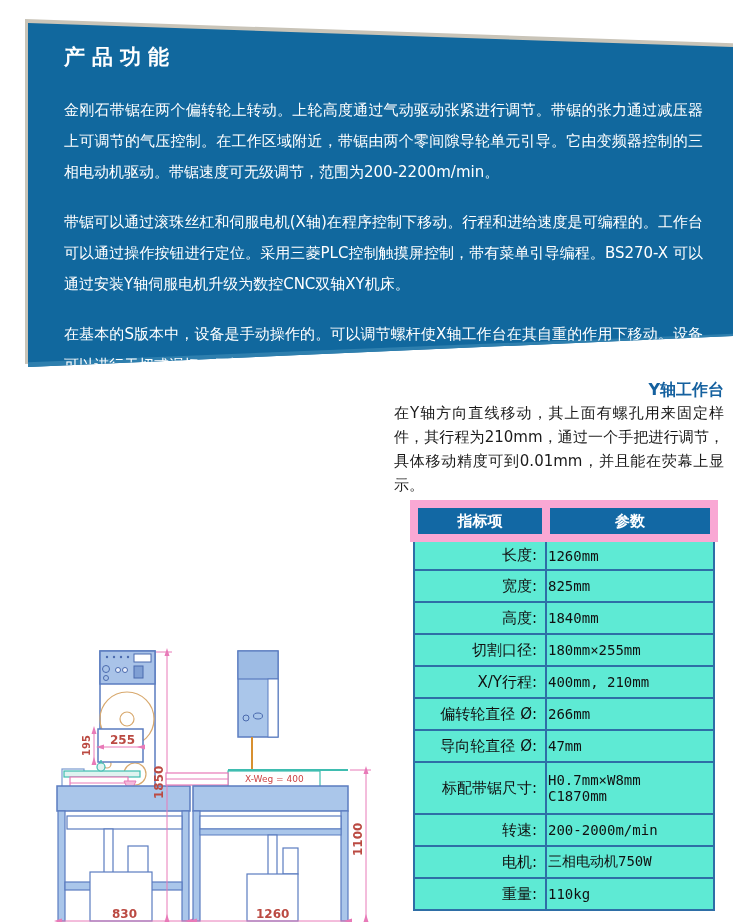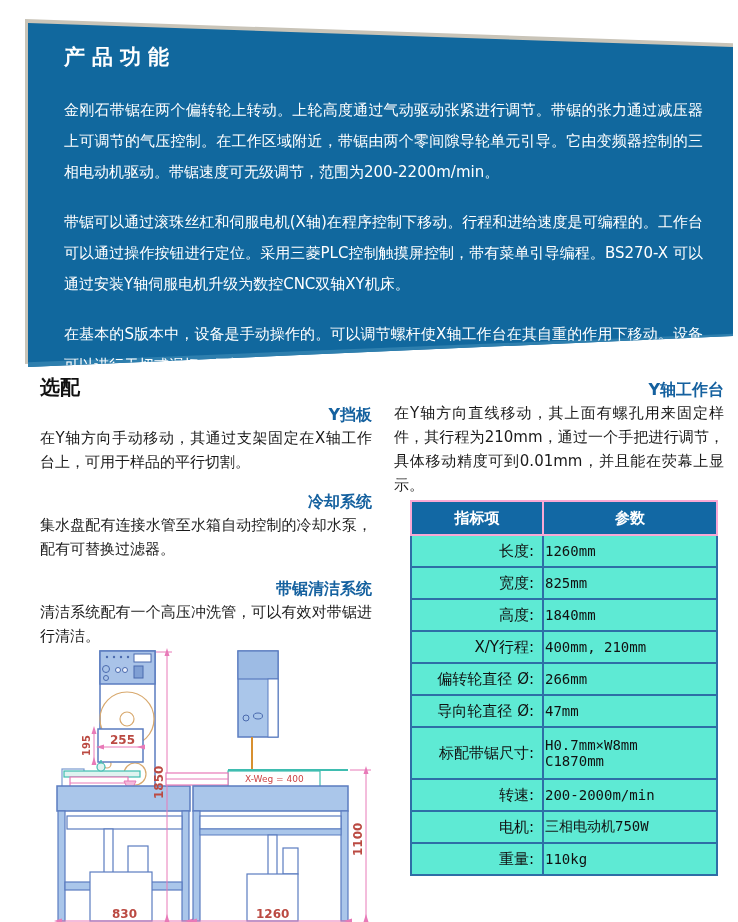--- a/index.html
+++ b/index.html
@@ -52,21 +52,21 @@
   .sub-body  { font-size:15px; line-height:24px; color:#1a1a1a; text-align:justify; margin-bottom:18px; }
 
   
   .spec-table {
     position:absolute; left:410px; top:500px; width:308px;
     border-collapse:collapse;
     border:2px solid #14578c;
   }
   .spec-table th {
     background:#1268a4; color:#fff; font-size:15px; font-weight:bold;
-    height:34px; text-align:center; border:2px solid #f9a8d4;
+    height:34px; text-align:center; border:8px solid #f9a8d4;
   }
   .spec-table td {
     border:2px solid #2e6ea6; background:#5eead4; font-size:15px; height:32px;
   }
   .spec-table td.lbl { width:132px; text-align:right; padding-right:8px; color:#111; }
   .spec-table td.val {
     text-align:left; padding-left:1px;
     font-family:"DejaVu Sans Mono", monospace; font-size:14px; color:#111;
   }
   .spec-table tr.tall td { height:52px; }
@@ -89,38 +89,20 @@
   <div class="hero">
     <div class="hero-stripe"></div>
     <div class="hero-inner">
       <div class="hero-title">产品功能</div>
       <p class="hero-p">金刚石带锯在两个偏转轮上转动。上轮高度通过气动驱动张紧进行调节。带锯的张力通过减压器上可调节的气压控制。在工作区域附近，带锯由两个零间隙导轮单元引导。它由变频器控制的三相电动机驱动。带锯速度可无级调节，范围为200-2200m/min。</p>
       <p class="hero-p">带锯可以通过滚珠丝杠和伺服电机(X轴)在程序控制下移动。行程和进给速度是可编程的。工作台可以通过操作按钮进行定位。采用三菱PLC控制触摸屏控制，带有菜单引导编程。BS270-X 可以通过安装Y轴伺服电机升级为数控CNC双轴XY机床。</p>
       <p class="hero-p">在基本的S版本中，设备是手动操作的。可以调节螺杆使X轴工作台在其自重的作用下移动。设备可以进行干切或湿切。干切，设备可提供抽尘系统。采用不锈钢机器设计，纯净水可用于冷却。</p>
     </div>
   </div>
 
-  <div class="col-left">
-    <div class="sec-title">选配</div>
-
-    <div>
-      <div class="sub-head">Y挡板</div>
-      <div class="sub-body">在Y轴方向手动移动，其通过支架固定在X轴工作台上，可用于样品的平行切割。</div>
-    </div>
-
-    <div>
-      <div class="sub-head">冷却系统</div>
-      <div class="sub-body">集水盘配有连接水管至水箱自动控制的冷却水泵，配有可替换过滤器。</div>
-    </div>
-
-    <div>
-      <div class="sub-head">带锯清洁系统</div>
-      <div class="sub-body">清洁系统配有一个高压冲洗管，可以有效对带锯进行清洁。</div>
-    </div>
-  </div>
 
   <div class="col-right">
     <div class="sub-head">Y轴工作台</div>
     <div class="sub-body">在Y轴方向直线移动，其上面有螺孔用来固定样件，其行程为210mm，通过一个手把进行调节，具体移动精度可到0.01mm，并且能在荧幕上显示。</div>
   </div>
 
   <table class="spec-table">
     <thead>
       <tr>
         <th>指标项</th>
@@ -132,20 +114,24 @@
         <td class="lbl">长度:</td>
         <td class="val">1260mm</td>
       </tr>
       <tr>
         <td class="lbl">宽度:</td>
         <td class="val">825mm</td>
       </tr>
       <tr>
         <td class="lbl">高度:</td>
         <td class="val">1840mm</td>
+      </tr>
+      <tr>
+        <td class="lbl">切割口径:</td>
+        <td class="val">180mm×255mm</td>
       </tr>
       <tr>
         <td class="lbl">X/Y行程:</td>
         <td class="val">400mm, 210mm</td>
       </tr>
       <tr>
         <td class="lbl">偏转轮直径 Ø:</td>
         <td class="val">266mm</td>
       </tr>
       <tr>

